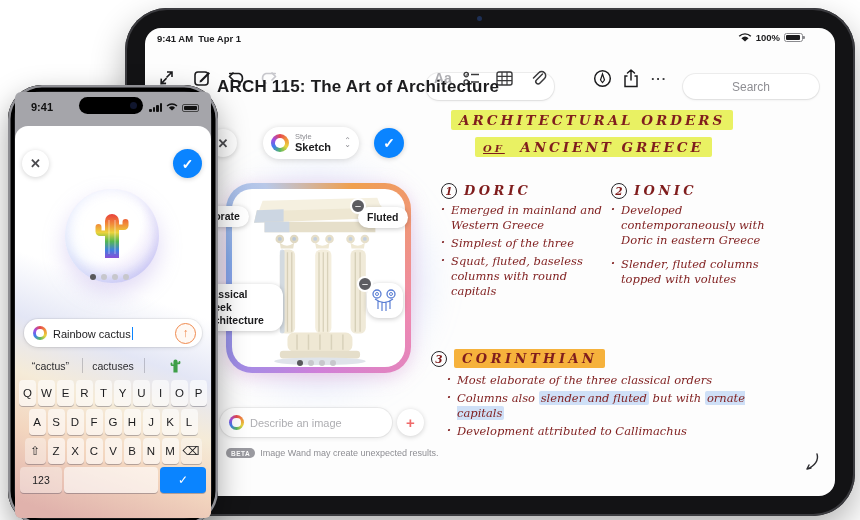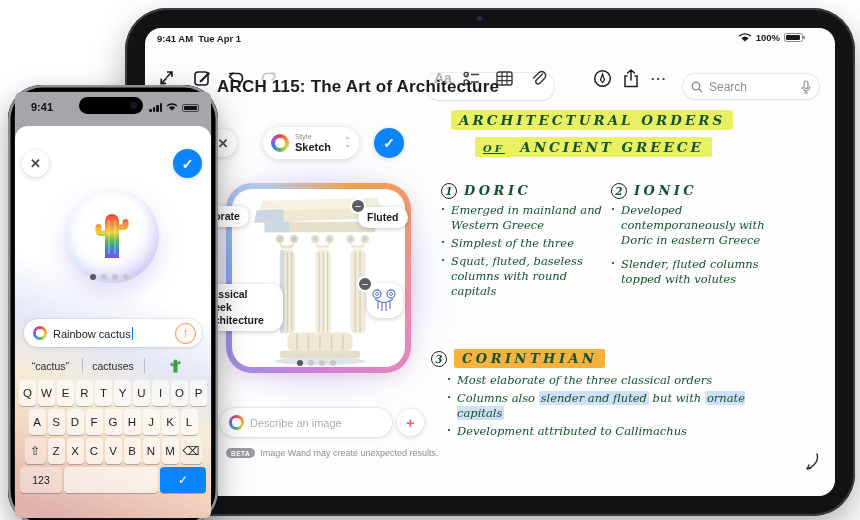--- a/index.html
+++ b/index.html
@@ -20,30 +20,30 @@
   .ipad-status-r { display:flex; align-items:center; gap:4px; }
   .batt { width:19px; height:9px; border:1px solid #8a8a8e; border-radius:2.5px; position:relative; }
   .batt::before { content:""; position:absolute; left:1px; top:1px; right:2px; bottom:1px;
                   background:#1c1c1e; border-radius:1px; }
   .batt::after { content:""; position:absolute; right:-3px; top:2px; width:2px; height:3px;
                  background:#8a8a8e; border-radius:0 1px 1px 0; }
 
   .toolbar-icon { position:absolute; top:38px; height:24px; display:flex; align-items:center;
                   justify-content:center; color:#3a3a3c; cursor:default;text-align:center; }
   .pillbar { position:absolute; background:#fff; border-radius:13px;
-             box-shadow:0 0 0 1px rgba(0,0,0,.06), 0 1px 3px rgba(0,0,0,.08); }
+             box-shadow:0 0 0 1px rgba(0,0,0,.06), 0 1px 3px rgba(0,0,0,.08);flex-direction:column; }
   .search-pill { left:538px; top:46px; width:136px; height:25px; display:flex;
                  align-items:center; padding:0 8px; gap:6px; }
   .search-pill span { color:#8e8e93; font-size:12px; flex:1; }
 
   #note-title { position:absolute; left:72px; top:49px; font-size:17px; font-weight:bold;
                 color:#1c1c1e; letter-spacing:.2px; }
 
   
-  .hw { font-family:"DejaVu Serif", serif; font-style:italic; color:#14532d; }
+  .hw { font-family:"DejaVu Serif", serif; font-style:italic; color:#7f1d1d; }
   .hw-head { font-size:13.5px; letter-spacing:3px; font-weight:bold; white-space:nowrap; }
   .hl-y { background:#e9f163; padding:2px 8px; border-radius:2px; }
   .hl-o { background:#f6b23c; padding:2px 8px; border-radius:2px;margin-top:44px; }
   .hl-b { background:#cfe0f7; border-radius:2px; padding:0 2px; }
   .num-circ { display:inline-block; width:16px; height:16px; border:1.4px solid #26262a;
               border-radius:50%; text-align:center; line-height:15px; font-size:10.5px;
               font-weight:bold; margin-right:7px; font-style:italic; }
   .sec-name { font-size:13px; letter-spacing:3.5px; font-weight:bold; }
   .hw-ul { list-style:none; margin-top:4px; }
   .hw-ul li { font-size:11.5px; line-height:1.3; padding-left:10px; position:relative; margin-bottom:3px; }

